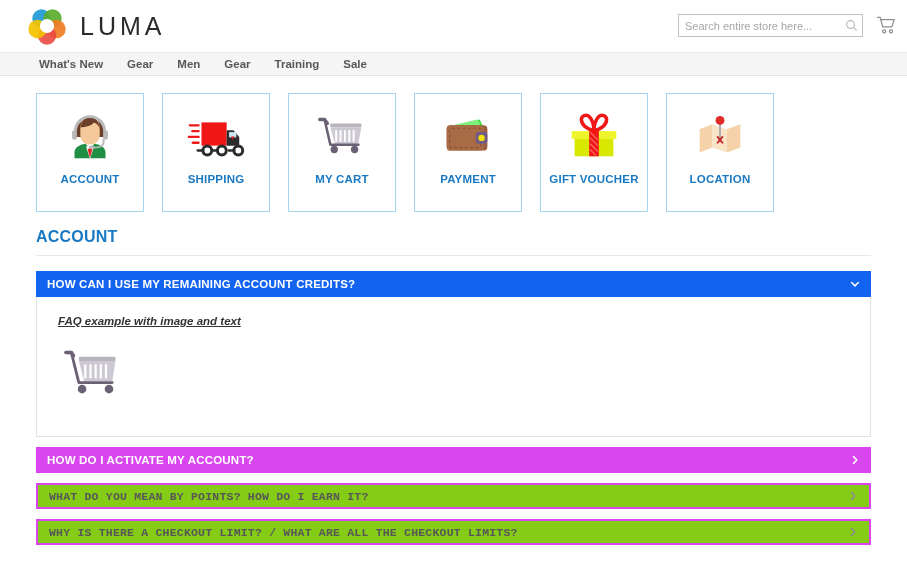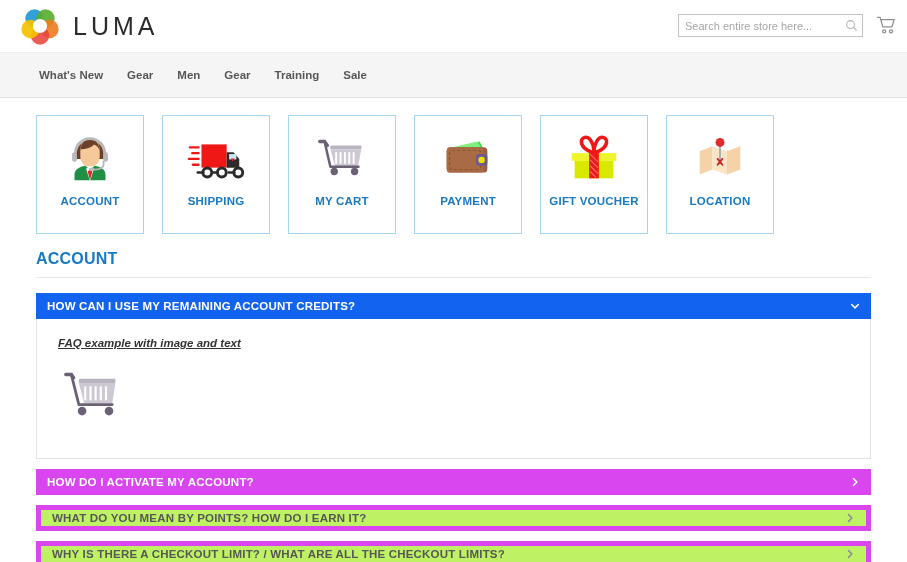--- a/index.html
+++ b/index.html
@@ -13,21 +13,21 @@
   }
 
   
   .header {
     position: relative;
     height: 52px;
     background: #ffffff;
   }
   .logo-wrap {
     position: absolute;
-    left: 20px; top: 6px;
+    left: 27px; top: 6px;
     display: flex; align-items: center;
   }
   .logo-mark { width: 40px; height: 40px; display: block; }
   .logo-text {
     margin-left: 13px;
     font-size: 25px;
     letter-spacing: 4px;
     color: #2b2b2b;
     font-weight: 400;
   }
@@ -60,21 +60,21 @@
     position: absolute;
     right: 8px; top: 12px;
     width: 26px; height: 26px;
     border: 0; background: transparent;
     padding: 0; cursor: pointer;
     display: flex; align-items: center; justify-content: center;
   }
 
   
   .nav {
-    height: 46px;
+    height: 24px;
     background: #f5f5f5;
     border-top: 1px solid #ededed;
     border-bottom: 1px solid #e3e3e3;
     display: flex; align-items: center;
     padding-left: 27px;
   }
   .nav-item {
     font-size: 11.5px;
     font-weight: bold;
     color: #575757;
@@ -131,21 +131,21 @@
     justify-content: space-between;
     padding: 0 10px 0 11px;
     font-size: 11.5px;
     font-weight: bold;
     letter-spacing: .2px;
     cursor: pointer;
     user-select: none;
   }
   .acc-header.open   { background: #1263f0; color: #ffffff; }
   .acc-header.active { background: #d946ef; color: #ffffff; }
-  .acc-header.idle   { background: #bef264; color: #575757; border: 5px solid #d946ef; }
+  .acc-header.idle   { background: #84cc16; color: #575757; border: 2px solid #d946ef; font-family: Liberation Mono, monospace; }
 
   .acc-chevron { width: 12px; height: 12px; flex: none; }
 
   .acc-panel {
     border: 1px solid #e3e3e3;
     border-top: 0;
     background: #ffffff;
     padding: 14px 0 18px 21px;
     height: 140px;
   }

